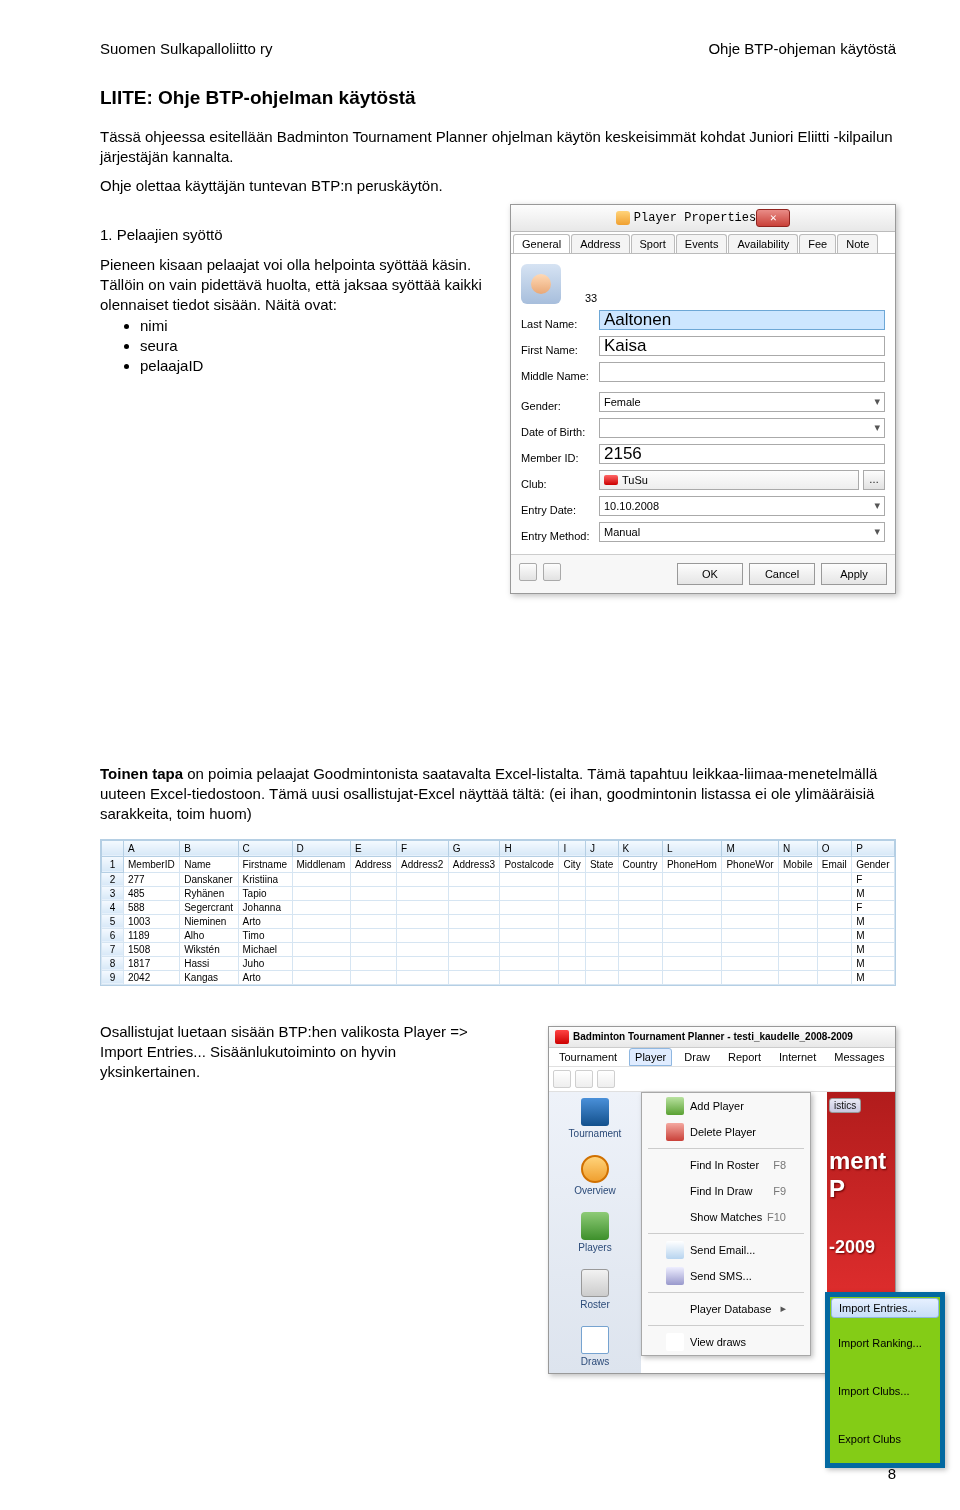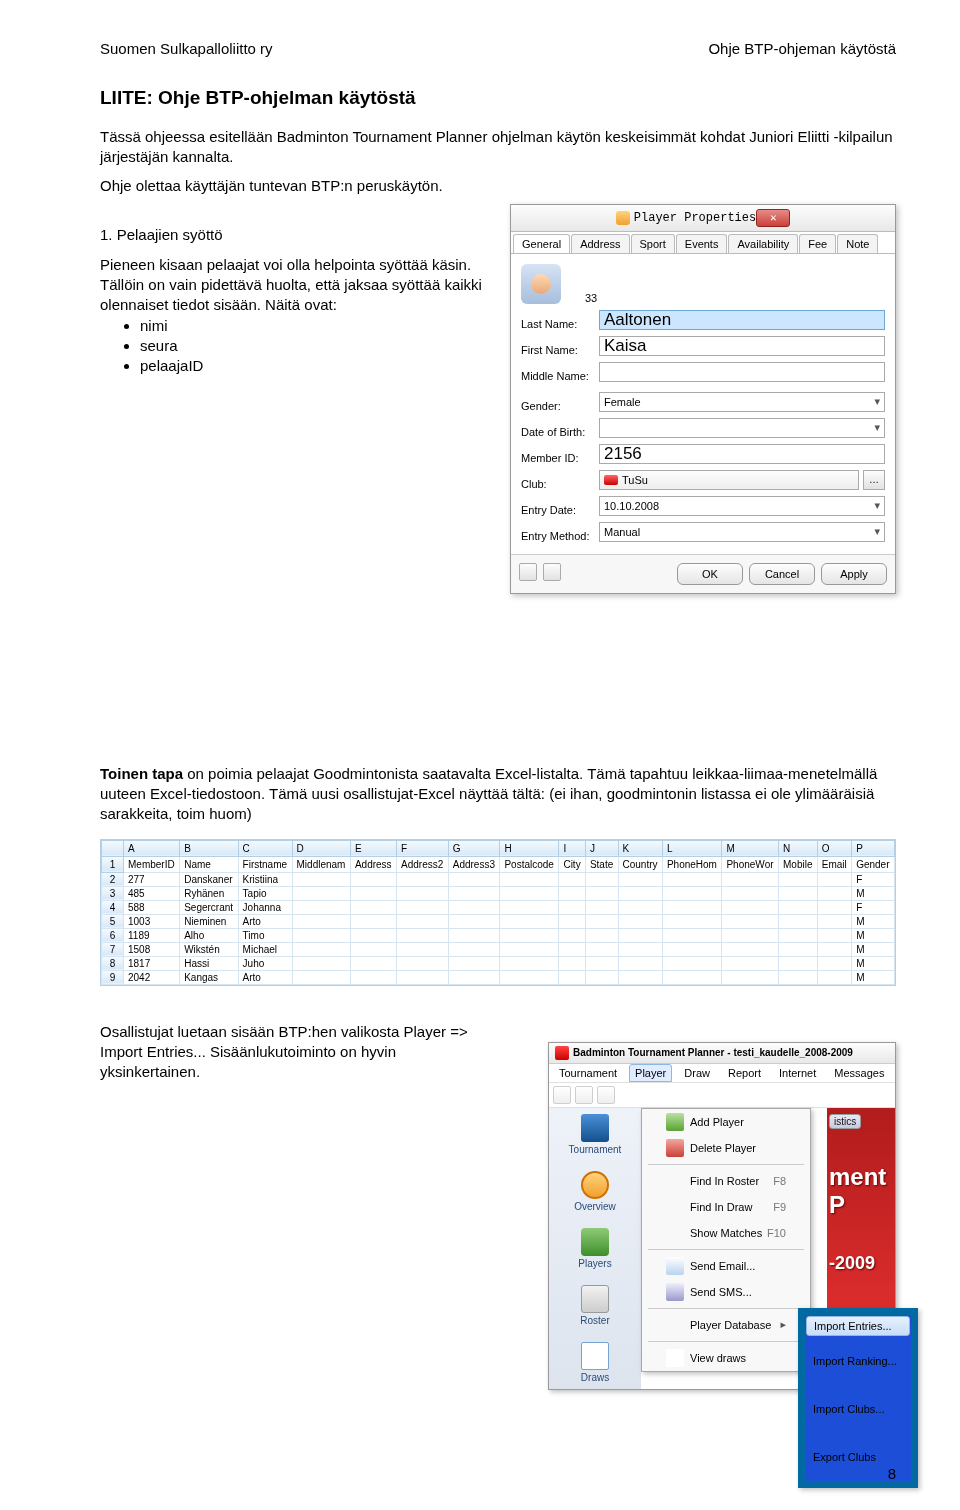--- a/index.html
+++ b/index.html
@@ -56,33 +56,33 @@
   .row input{flex:1;border:1px solid #aaa;font-size:17px;padding:2px 4px;height:20px;}
   .row input.sel{background:#cde6ff;border:1px solid #6da7d6;}
   .row .big-icon{width:40px;height:40px;border-radius:6px;background:linear-gradient(#d6e3f3,#a7bedc);display:flex;align-items:center;justify-content:center;margin-right:8px;}
   .row .big-icon .head{width:20px;height:20px;border-radius:50%;background:linear-gradient(#ffd9b5,#e9a877);position:relative;}
   .row .drop{flex:1;border:1px solid #aaa;height:20px;display:flex;align-items:center;padding:0 4px;font-size:11px;background:#fff;cursor:pointer;}
   .row .drop::after{content:"▾";margin-left:auto;color:#555;}
   .row .club{flex:1;border:1px solid #aaa;height:20px;display:flex;align-items:center;padding:0 4px;font-size:11px;background:linear-gradient(#fdfdfd,#eee);}
   .row .club .flag{width:14px;height:10px;margin-right:4px;background:linear-gradient(#f66,#c00);border-radius:2px;}
   .row .sqbtn{width:22px;height:20px;border:1px solid #aaa;background:linear-gradient(#fdfdfd,#e2e2e2);margin-left:4px;display:flex;align-items:center;justify-content:center;font-size:10px;cursor:pointer;}
   .dlg-foot{display:flex;justify-content:flex-end;gap:6px;padding:8px;border-top:1px solid #ccc;background:#f7f7f7;}
-  .btn{min-width:66px;height:22px;border:1px solid #999;background:linear-gradient(#fdfdfd,#e5e5e5);font-size:11px;border-radius:6px;cursor:pointer;}
+  .btn{min-width:66px;height:22px;border:1px solid #999;background:linear-gradient(#fdfdfd,#e5e5e5);font-size:11px;border-radius:0;cursor:pointer;}
   .foot-icons{display:flex;gap:6px;margin-right:auto;}
   .foot-icons span{width:18px;height:18px;border:1px solid #aaa;background:linear-gradient(#fdfdfd,#e2e2e2);border-radius:2px;display:inline-block;cursor:pointer;}
 
   
   .excel{margin-top:14px;border:1px solid #b5cfe4;font-size:11px;background:#fff;width:100%;}
   .excel table{border-collapse:collapse;width:100%;}
   .excel th{background:linear-gradient(#f5faff,#d7e8f7);border:1px solid #b5cfe4;font-weight:normal;padding:2px 4px;font-size:10px;text-align:left;white-space:nowrap;}
   .excel td{border:1px solid #d6e5f2;padding:1px 4px;font-size:10px;white-space:nowrap;}
   .excel .rownum{background:linear-gradient(#f5faff,#d7e8f7);text-align:center;width:22px;}
 
   
-  .btp-shot{float:right;width:348px;border:1px solid #999;box-shadow:2px 2px 5px rgba(0,0,0,0.25);font-size:11px;background:#fff;margin-top:20px;margin-left:12px;}
+  .btp-shot{float:right;width:348px;border:1px solid #999;box-shadow:2px 2px 5px rgba(0,0,0,0.25);font-size:11px;background:#fff;margin-top:4px;margin-left:12px;}
   .btp-title{display:flex;align-items:center;gap:4px;padding:3px 6px;background:linear-gradient(#fdfdfd,#e8e8e8);border-bottom:1px solid #ccc;}
   .btp-title .logo{width:14px;height:14px;background:linear-gradient(#ff4444,#cc0000);border-radius:2px;}
   .menubar{display:flex;gap:6px;padding:0 4px;border-bottom:1px solid #e0e0e0;}
   .menubar span{padding:3px 6px;font-size:11px;cursor:pointer;}
   .menubar span.active{background:#e0ecff;border:1px solid #8fb7e0;border-radius:3px 3px 0 0;padding:2px 5px;}
   .toolbar{display:flex;gap:4px;padding:3px 4px;border-bottom:1px solid #e0e0e0;}
   .tool-ic{width:18px;height:18px;border:1px solid #cfcfcf;border-radius:2px;background:linear-gradient(#fff,#eee);cursor:pointer;}
   .btp-body{display:flex;}
   .btp-side{width:92px;background:linear-gradient(#eef2f9,#dde4ee);padding:6px 2px;display:flex;flex-direction:column;gap:16px;align-items:center;}
   .side-item{display:flex;flex-direction:column;align-items:center;font-size:10px;color:#2b4a78;cursor:pointer;}
@@ -92,21 +92,21 @@
   .ic-players{background:linear-gradient(#8ecb77,#3d8f2b);border-radius:4px;}
   .ic-roster{background:linear-gradient(#f2f2f2,#ccc);border:1px solid #999;border-radius:3px;}
   .ic-draws{background:#fff;border:1px solid #76a3d0;border-radius:2px;}
   .btp-mid{position:relative;flex:1;background:#fff;}
   .submenu{position:absolute;top:0;left:0;width:170px;border:1px solid #a8a8a8;background:#f8f8f8;box-shadow:2px 2px 5px rgba(0,0,0,0.25);}
   .submenu .sm-item{display:flex;align-items:center;padding:4px 24px;font-size:11px;cursor:pointer;}
   .submenu .sm-item .mi{width:18px;height:18px;margin-right:6px;border-radius:2px;}
   .submenu .sep{height:1px;background:#ccc;margin:3px 6px;}
   .submenu .kb{margin-left:auto;color:#777;}
   .submenu .arrow::after{content:"▸";margin-left:auto;color:#555;}
-  .submenu2{position:absolute;top:200px;left:157px;width:120px;border:7px solid #0369a1;background:#1d4ed8;box-shadow:2px 2px 5px rgba(0,0,0,0.25);}
+  .submenu2{position:absolute;top:200px;left:184px;width:120px;border:5px solid #0369a1;background:#84cc16;box-shadow:2px 2px 5px rgba(0,0,0,0.25);}
   .submenu2 .sm-item{display:flex;align-items:center;padding:18px 8px;font-size:11px;cursor:pointer;}
   .submenu2 .sm-item.hl{background:linear-gradient(#e6f0ff,#c7ddf7);border:1px solid #8fb7e0;border-radius:3px;margin:1px;padding:3px 7px;}
   .btp-right{width:68px;background:linear-gradient(#b11c1c,#e33);color:#fff;display:flex;flex-direction:column;align-items:flex-start;padding:6px 0 0 2px;gap:34px;font-size:11px;}
   .red-lbl{background:linear-gradient(#e9e9f4,#c8c8e0);color:#111;border:1px solid #999;border-radius:3px;padding:1px 4px;font-size:10px;}
   .big-white{font-size:24px;font-weight:bold;color:#fff;text-shadow:1px 1px 2px #600;}
 
   .page-num{position:absolute;bottom:28px;right:64px;font-size:15px;}
 </style>
 </head>
 <body>

